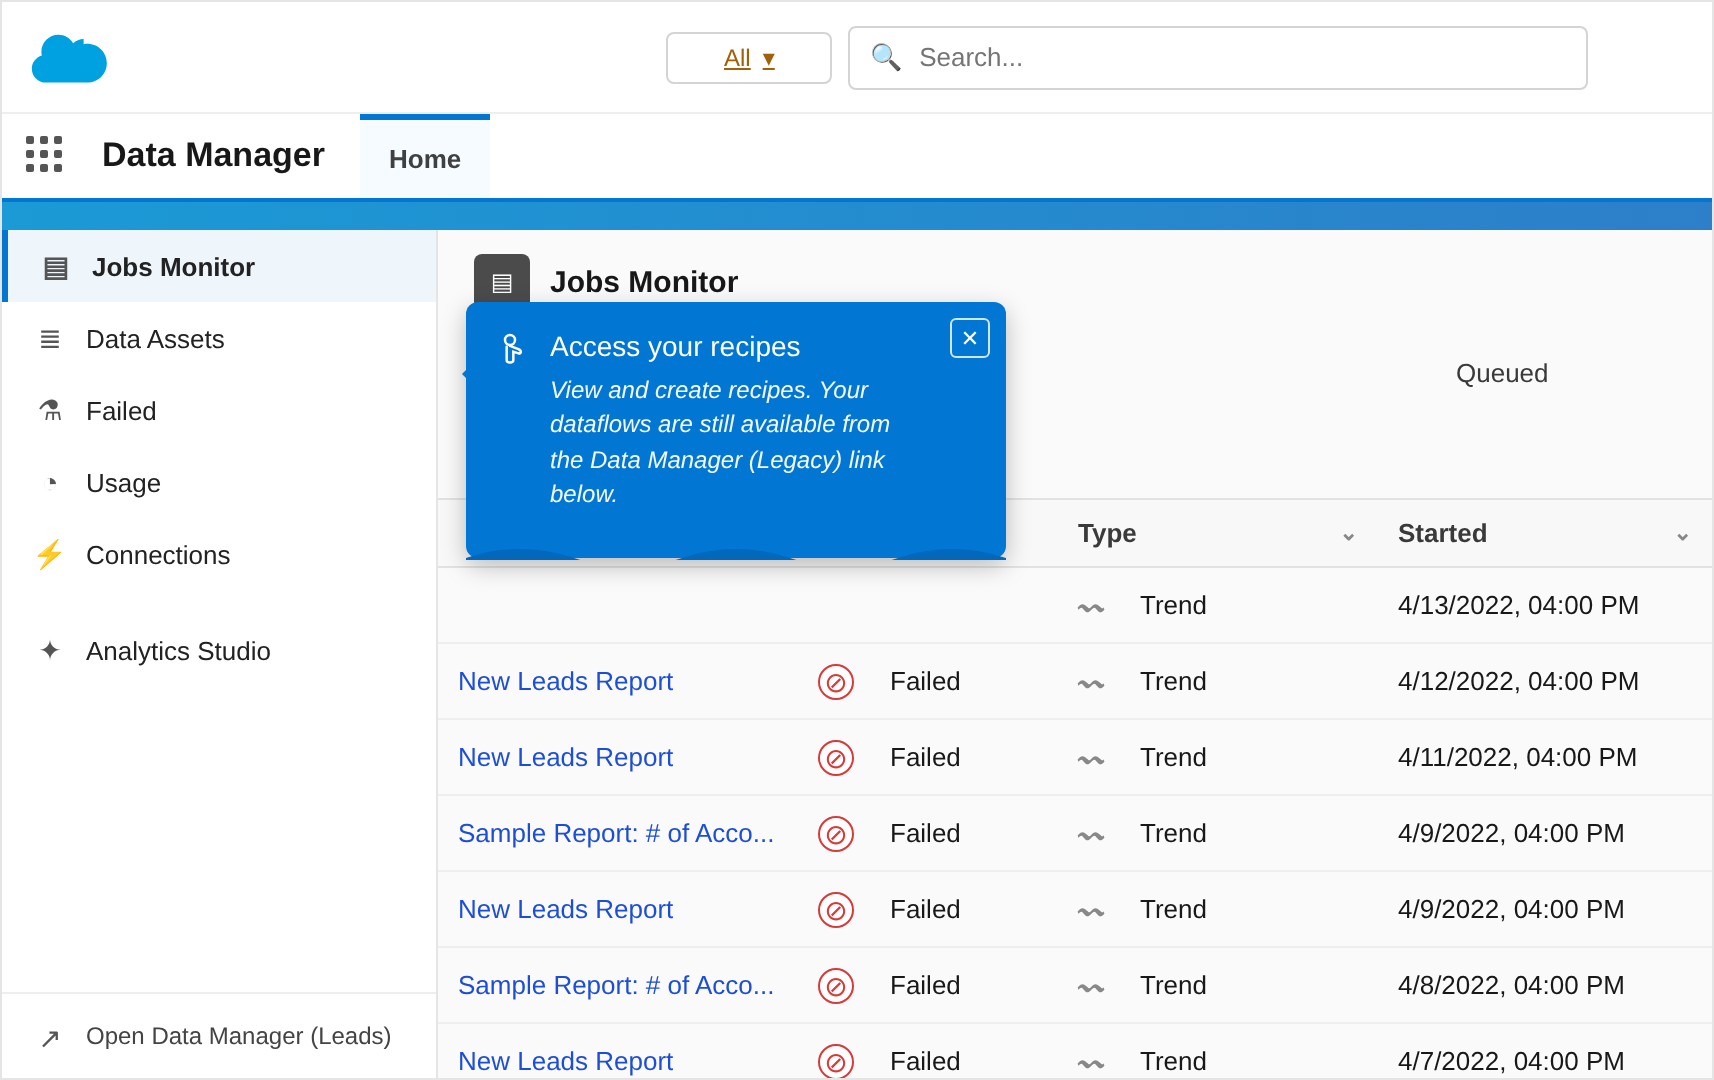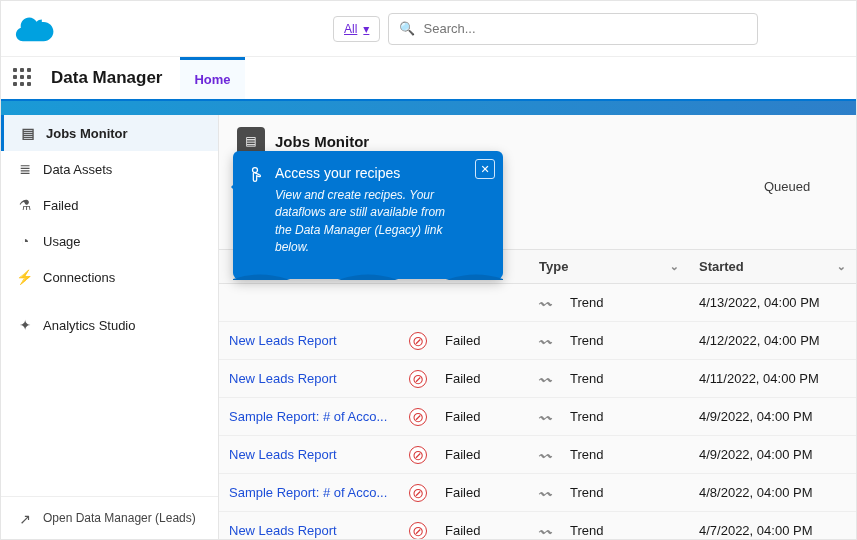--- a/index.html
+++ b/index.html
@@ -4,31 +4,31 @@
 <style>
   * { box-sizing: border-box; margin: 0; padding: 0; }
   body { font-family: -apple-system, "Segoe UI", Arial, sans-serif; font-size: 13px; color: #181818; background:#f3f3f3; }
   .app { width:857px; height:540px; background:#fff; position:relative; overflow:hidden; border:1px solid #e5e5e5; }
 
   
   .topbar { height:56px; display:flex; align-items:center; padding:0 12px; gap:16px; border-bottom:1px solid #eee;}
   .cloud-logo { width:44px; height:30px; }
   .cloud-logo svg { width:100%; height:100%; }
   .search-wrap { margin-left:260px; display:flex; align-items:center; gap:8px;}
-  .filter-sel { border:1px solid #d4d4d4; border-radius:4px; padding:5px 10px; display:flex; align-items:center; gap:6px; font-size:12px; color:#6d28d9; cursor:pointer;text-decoration:underline;}
+  .filter-sel { border:1px solid #d4d4d4; border-radius:4px; padding:5px 28px; display:flex; align-items:center; gap:6px; font-size:12px; color:#a16207; cursor:pointer;text-decoration:underline;}
   .searchbox { border:1px solid #d4d4d4; border-radius:4px; height:32px; width:370px; display:flex; align-items:center; padding:0 10px; gap:8px; color:#888;}
   .searchbox input { border:none; outline:none; flex:1; font-size:13px; color:#333;}
 
   
   .navrow { height:44px; display:flex; align-items:center; border-bottom:2px solid #0176d3; padding:0 12px; gap:18px;}
   .waffle { width:20px; height:20px; display:grid; grid-template-columns:repeat(3,4px); grid-template-rows:repeat(3,4px); gap:3px; cursor:pointer;}
   .waffle span{ background:#555; border-radius:1px;}
   .appname { font-size:17px; font-weight:600;}
   .tab { padding:12px 14px; font-size:13px; color:#444; cursor:pointer;}
-  .tab.active { border-top:3px solid #0176d3; color:#6d28d9; font-weight:600; background:#f6fbff;}
+  .tab.active { border-top:3px solid #0176d3; color:#404040; font-weight:600; background:#f6fbff;}
 
   
   .bluebar { height:14px; background:linear-gradient(90deg,#1a9ad6,#2d7fc9); }
 
   
   .main { display:flex; height:calc(540px - 56px - 44px - 14px); }
   .sidebar { width:218px; border-right:1px solid #e5e5e5; background:#fff; display:flex; flex-direction:column;}
   .sb-item { display:flex; align-items:center; gap:10px; padding:10px 16px; font-size:13px; color:#222; cursor:pointer;}
   .sb-item.active { background:#eef5fb; border-left:3px solid #0176d3; font-weight:700;}
   .sb-sep { height:12px; }
@@ -44,21 +44,21 @@
   .popover { position:absolute; left:14px; top:36px; width:270px; background:#0176d3; color:#fff; border-radius:6px; padding:14px 40px 22px 42px; box-shadow:0 4px 12px rgba(0,0,0,.25); z-index:10;}
   .popover::after{ content:""; position:absolute; left:-10px; top:28px; border:8px solid transparent; border-right-color:#0176d3;}
   .popover .close{ position:absolute; right:8px; top:8px; width:20px; height:20px; border:1px solid #cfe6fb; border-radius:3px; display:flex; align-items:center; justify-content:center; font-size:11px; cursor:pointer;}
   .popover .p-icon{ position:absolute; left:12px; top:14px; width:20px; height:20px;}
   .popover h4{ font-size:14px; font-weight:500; margin-bottom:6px;}
   .popover p{ font-size:12px; line-height:1.45; font-style:italic; opacity:.95;}
   .popover .wave{ position:absolute; left:0; right:0; bottom:-1px; height:10px; overflow:hidden;}
   .popover .wave svg{ width:100%; height:18px; }
 
   
-  .qtab { position:absolute; left:545px; top:64px; font-size:13px; color:#3a3a3a;}
+  .qtab { position:absolute; left:509px; top:64px; font-size:13px; color:#3a3a3a;}
 
   
   .table { margin-top:90px; }
   .thead { display:flex; border-top:1px solid #e2e2e2; border-bottom:1px solid #e2e2e2; background:#f8f8f8; font-weight:600; font-size:13px; color:#3a3a3a;}
   .th, .td { padding:9px 10px; display:flex; align-items:center; gap:18px;}
   .c-name  { width:180px; }
   .c-status{ width:130px; }
   .c-type  { width:160px; }
   .c-start { flex:1; }
   .sort-ic { font-size:11px; color:#888; margin-left:auto; }

